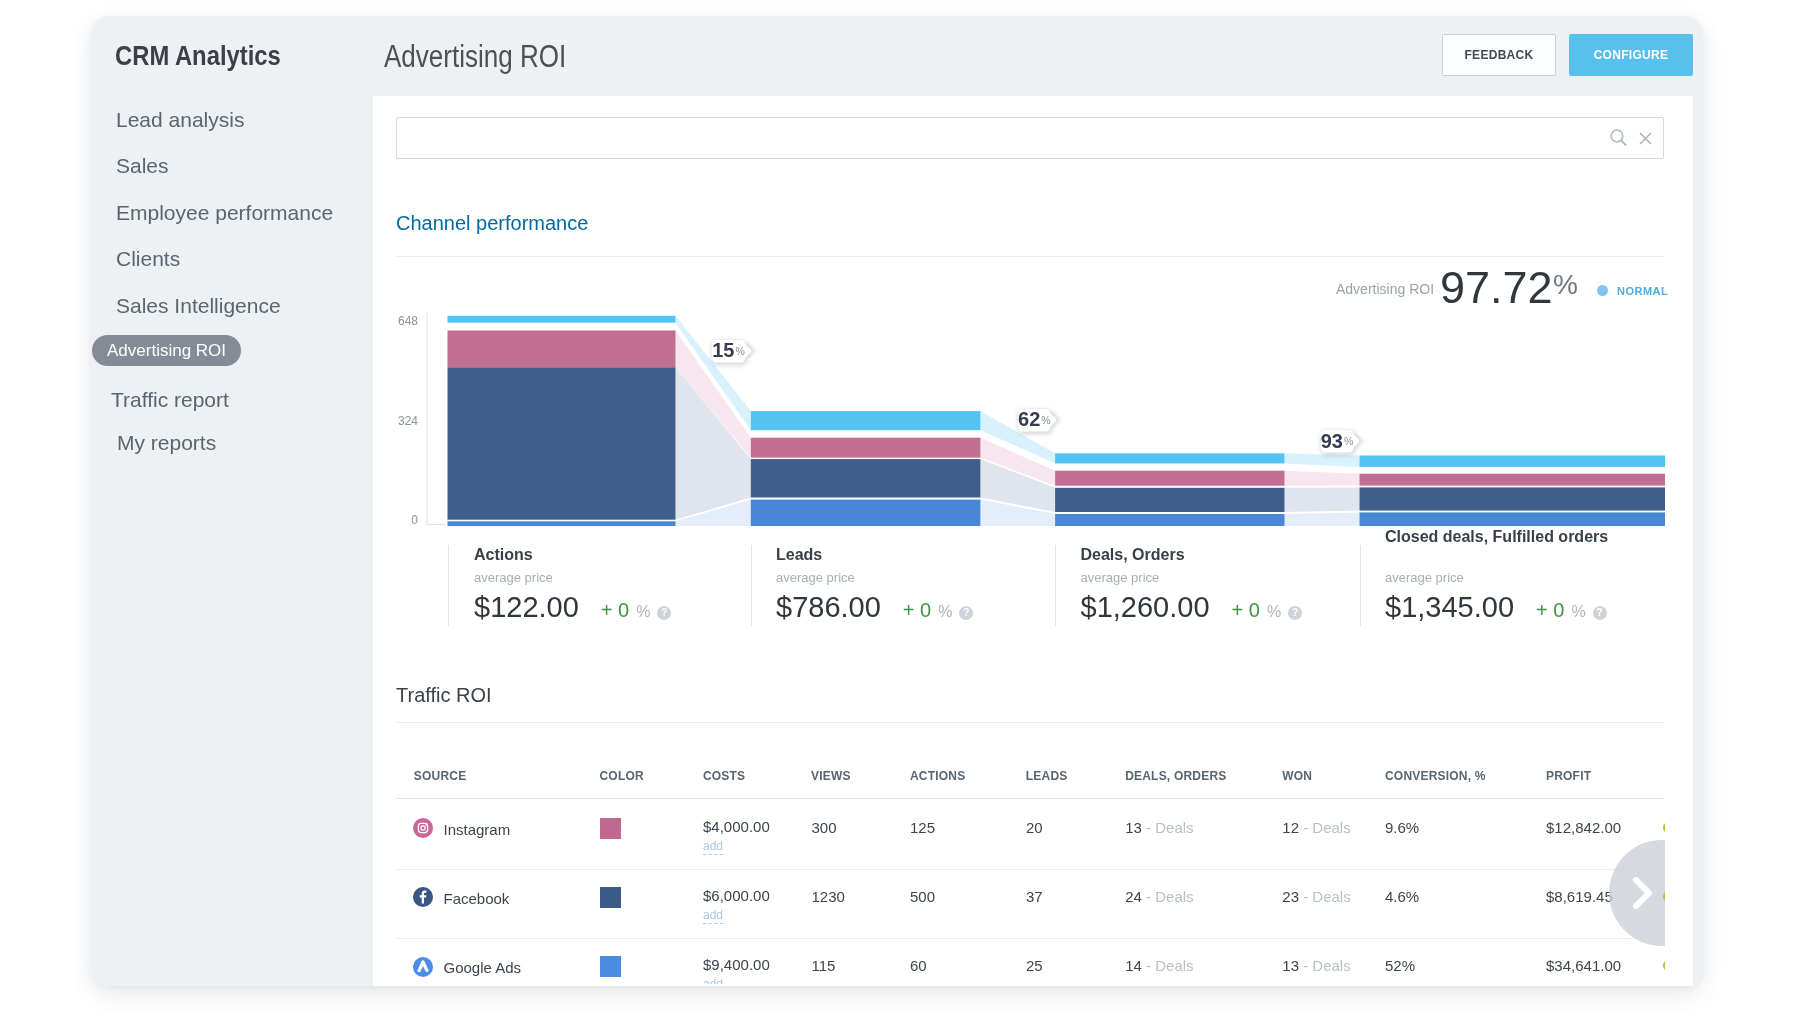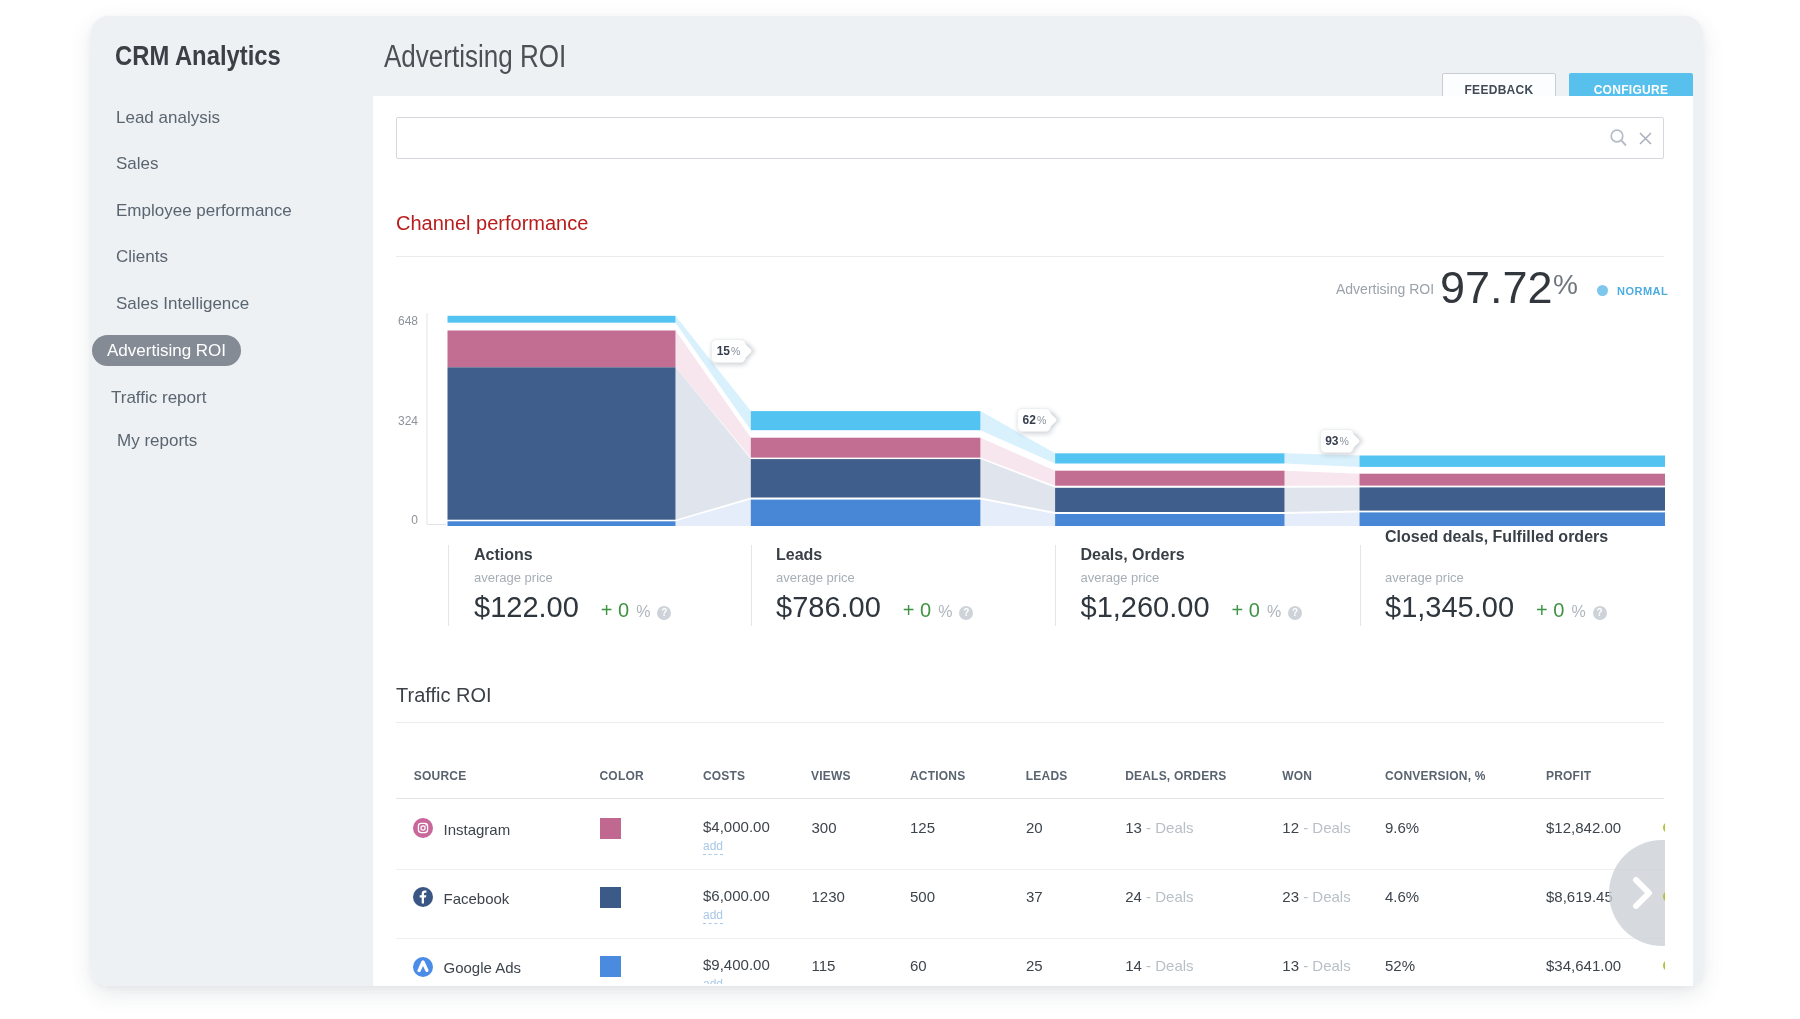--- a/index.html
+++ b/index.html
@@ -5,44 +5,44 @@
   * { margin:0; padding:0; box-sizing:border-box; }
   html,body { width:1800px; height:1019px; background:#fff; font-family:"Liberation Sans", sans-serif; }
   #page { position:relative; width:1800px; height:1019px; overflow:hidden;padding-left:33px; }
   .abs { position:absolute; }
   .card { left:91px; top:16px; width:1612px; height:969.5px; background:#fff; border-radius:18px;
           box-shadow:0 8px 22px rgba(60,70,90,.12), 0 2px 6px rgba(60,70,90,.05); }
   .graysb { left:91px; top:16px; width:282px; height:969.5px; background:#eef1f4; border-radius:18px 0 0 18px; }
   .grayhd { left:91px; top:16px; width:1612px; height:80px; background:#eef1f4; border-radius:18px 18px 0 0; }
   .grayrt { left:1693px; top:96px; width:10px; height:889.5px; background:#eef1f4; border-radius:0 0 18px 0; }
   .panel { left:373px; top:96px; width:1320px; height:889.5px; background:#fff; overflow:hidden; }
-  .menu { font-size:17px; color:#5a6570; }
-  .hdrbtn { height:34px; border-radius:2px; font-size:12px; font-weight:bold; letter-spacing:.3px;
-            display:flex; align-items:center; justify-content:center;margin-top:39px; }
+  .menu { font-size:21px; color:#5a6570; }
+  .hdrbtn { height:42px; border-radius:2px; font-size:12px; font-weight:bold; letter-spacing:.3px;
+            display:flex; align-items:center; justify-content:center; }
   .sep { width:1px; background:#e3e6ea; }
   .statname { font-size:16px; font-weight:bold; color:#383f47; }
   .statavg { font-size:13px; color:#a7aeb6; }
   .statrow { display:flex; align-items:baseline; }
   .price { font-size:29px; color:#2f363d; }
   .plus { font-size:20px; color:#3f9343; margin-left:22px; }
   .pct { font-size:16px; color:#aeb5bd; margin-left:7px; }
   .qm { width:14px; height:14px; flex:none; border-radius:50%; background:#ced3d9; color:#fff; font-size:10px;
         font-weight:bold; display:inline-flex; align-items:center; justify-content:center;
         margin-left:7px; transform:translateY(-1px); }
   .th { font-size:12px; font-weight:bold; color:#5a6470; letter-spacing:.2px; }
   .td { font-size:15px; color:#3d444c; }
   .lt { color:#b8bfc6; }
   .add { font-size:12px; color:#a9c8e7; border-bottom:1px dashed #a9c8e7; display:inline-block; line-height:15px; }
   .bubble { background:#fff; border-radius:5px; border:1px solid #edeff1; box-shadow:1px 2px 5px rgba(110,120,135,.32);
             display:flex; align-items:center; justify-content:center; z-index:5; }
   .bubble:after { content:""; position:absolute; right:-5px; top:50%; width:11px; height:11px;
                   background:#fff; transform:translateY(-50%) rotate(45deg); border-radius:0 2px 0 0;
                   box-shadow:2.5px -2.5px 4px rgba(110,120,135,.26); }
   .bubble b, .bubble span { position:relative; z-index:2; }
-  .bubble b { font-size:12px; color:#353e4f; }
+  .bubble b { font-size:20px; color:#353e4f; }
   .bubble span { font-size:10.5px; color:#8a919b; margin-left:1px; }
 </style>
 </head>
 <body>
 <div id="page">
   <div class="abs card"></div>
   <div class="abs graysb"></div>
   <div class="abs grayhd"></div>
   <div class="abs grayrt"></div>
 
@@ -65,21 +65,21 @@
 
   <div class="abs" style="left:396px; top:117px; width:1268px; height:42px; background:#fff; border:1px solid #d4d8dc; border-radius:2px;"></div>
   <svg class="abs" style="left:1609px; top:128px;" width="18" height="19" viewBox="0 0 18 19">
     <circle cx="8" cy="8" r="5.8" fill="none" stroke="#b6bcc6" stroke-width="1.7"></circle>
     <line x1="12.3" y1="12.3" x2="17" y2="17.5" stroke="#b6bcc6" stroke-width="1.9"></line>
   </svg>
   <svg class="abs" style="left:1639px; top:132px;" width="13" height="13" viewBox="0 0 13 13">
     <path d="M1 1 L12 12 M12 1 L1 12" stroke="#a9b0ba" stroke-width="1.5"></path>
   </svg>
 
-  <div class="abs" style="left:396px; top:212px; font-size:20px; color:#b91c1c;">Channel performance</div>
+  <div class="abs" style="left:396px; top:212px; font-size:20px; color:#0369a1;">Channel performance</div>
   <div class="abs" style="left:396px; top:256px; width:1268px; height:1px; background:#e9ebee;"></div>
 
   <div class="abs" style="left:1336px; top:281px; font-size:14px; color:#9ba2a9;">Advertising ROI</div>
   <div class="abs" style="left:1440px; top:262px; font-size:45px; color:#32373d;">97.72</div>
   <div class="abs" style="left:1553px; top:269px; font-size:28px; color:#70767e;">%</div>
   <div class="abs" style="left:1596.5px; top:284.5px; width:11.5px; height:11.5px; border-radius:50%; background:#7dc6ec;"></div>
   <div class="abs" style="left:1617px; top:284.5px; font-size:11px; font-weight:bold; color:#4dace0; letter-spacing:.5px;">NORMAL</div>
 
   <svg class="abs" style="left:373px; top:300px;" width="1292" height="250" viewBox="373 300 1292 250">
     <line x1="427" y1="313" x2="427" y2="524.5" stroke="#e0e4e8" stroke-width="1"></line>

